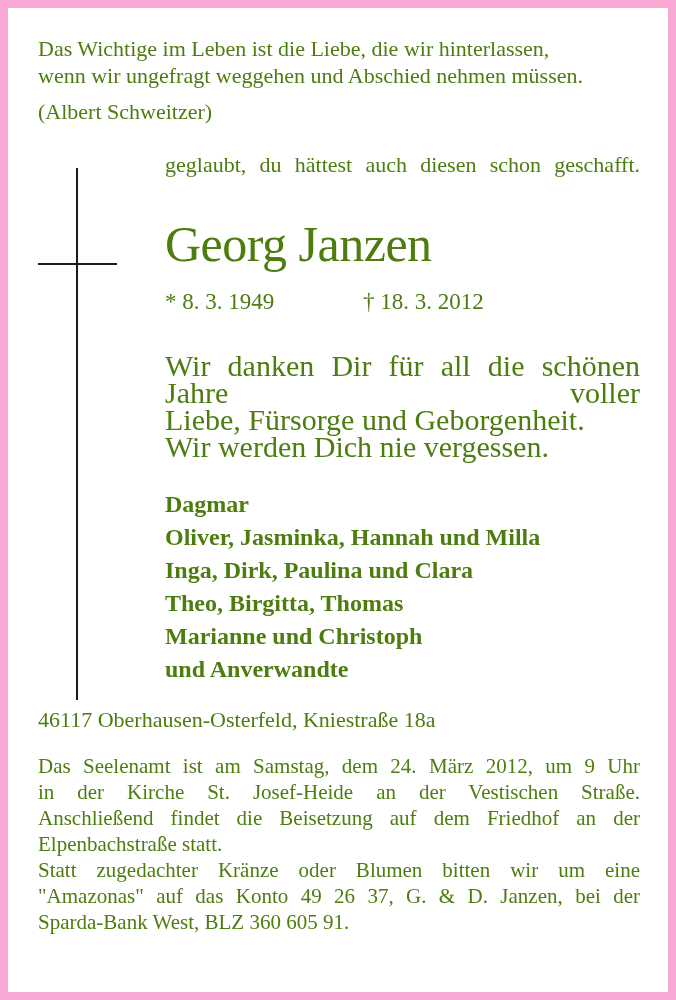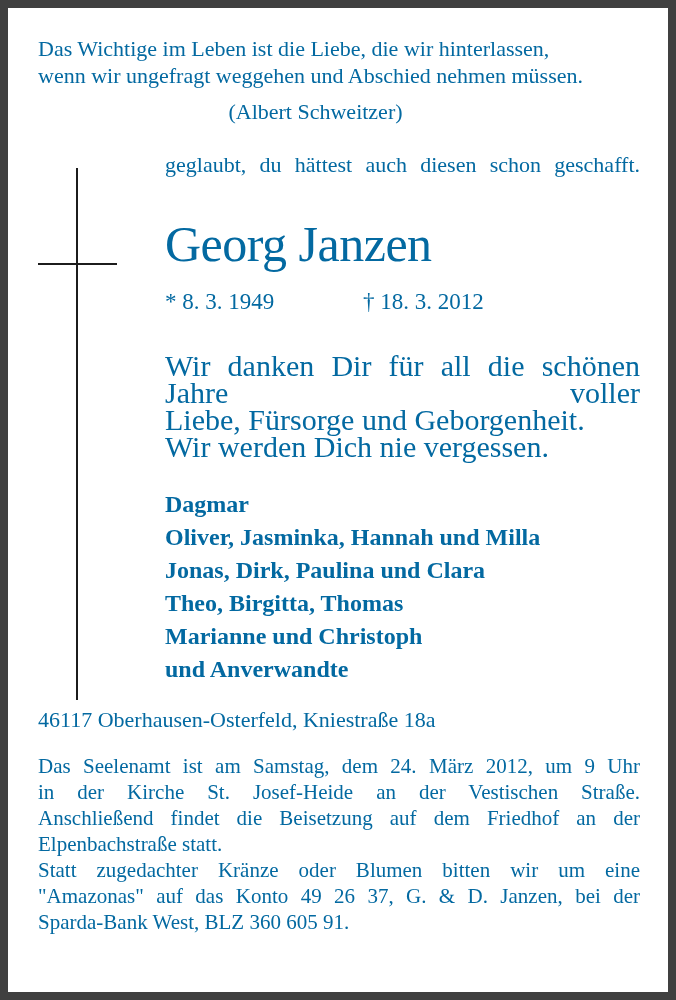--- a/index.html
+++ b/index.html
@@ -5,38 +5,38 @@
   html, body {
     margin: 0;
     padding: 0;
     background: #ffffff;
   }
   .page {
     position: relative;
     width: 676px;
     height: 1000px;
     box-sizing: border-box;
-    border: 8px solid #404040;
+    border: 8px solid #f9a8d4;
     background: #ffffff;
-    color: #0369a1;
+    color: #4d7c0f;
     font-family: "Liberation Serif", "DejaVu Serif", serif;
     padding-left: 30px;
     padding-right: 28px;
     overflow: hidden;
   }
   .quote {
     margin-top: 27px;
     font-size: 22px;
     line-height: 27px;
   }
   .attribution {
     margin-top: 9px;
     font-size: 22px;
     line-height: 27px;
-    text-align: center;
+    text-align: left;
     padding-right: 47px;
   }
   .cross {
     position: absolute;
     left: 0;
     top: 0;
     width: 0;
     height: 0;
   }
   .cross .bar-v {
@@ -143,21 +143,21 @@
 
     <div class="tribute">
         <div class="line stretch">Wir danken Dir für all die schönen Jahre voller</div>
         <div class="line">Liebe, Fürsorge und Geborgenheit.</div>
         <div class="line">Wir werden Dich nie vergessen.</div>
       </div>
 
     <div class="mourners">
         <div class="line">Dagmar</div>
         <div class="line">Oliver, Jasminka, Hannah und Milla</div>
-        <div class="line">Jonas, Dirk, Paulina und Clara</div>
+        <div class="line">Inga, Dirk, Paulina und Clara</div>
         <div class="line">Theo, Birgitta, Thomas</div>
         <div class="line">Marianne und Christoph</div>
         <div class="line">und Anverwandte</div>
       </div>
 
   </div>
 
   <div class="address">46117 Oberhausen-Osterfeld, Kniestraße 18a</div>
 
   <div class="body-par service">

